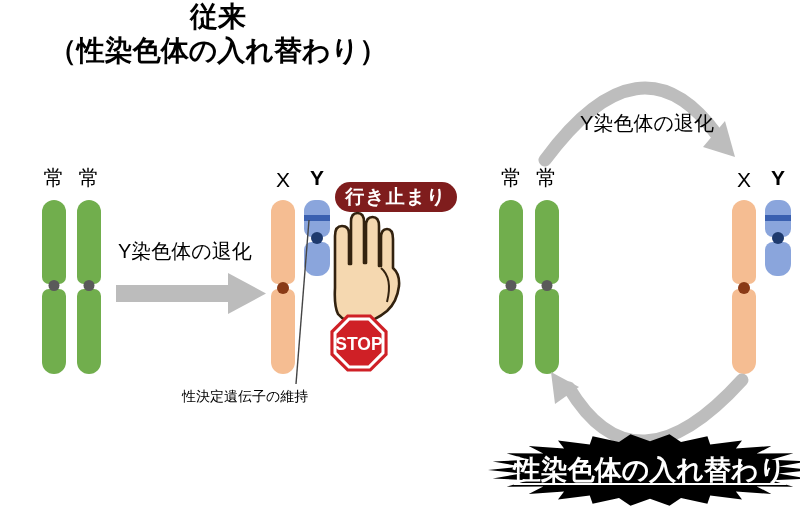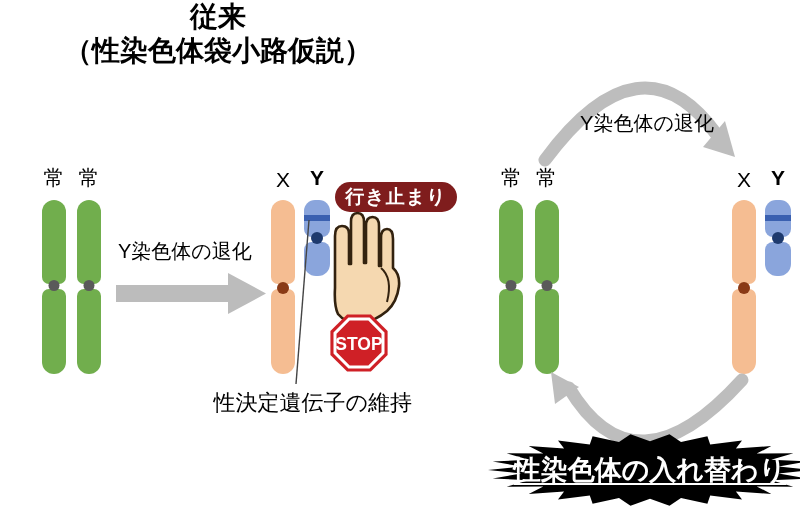--- a/index.html
+++ b/index.html
@@ -28,36 +28,36 @@
   .y-band{position:absolute;top:15px;left:0;width:100%;height:6px;background:#3a60b0;}
   .y-bot{position:absolute;top:42px;left:0;width:100%;height:34px;border-radius:8px 8px 12px 12px;background:#8aa5dc;}
   .y-dot{position:absolute;top:32px;left:50%;transform:translateX(-50%);width:12px;height:12px;border-radius:50%;background:#1e3a6e;z-index:2;}
   .arrow-label{position:absolute;font-size:20px;}
   .svg-abs{position:absolute;}
   .pill{
     position:absolute;left:303px;top:182px;width:122px;height:30px;border-radius:16px;
     background:#7f1d1d;color:#fff;font-weight:bold;font-size:19px;
     display:flex;align-items:center;justify-content:center;letter-spacing:1px;
   }
-  .annotation{position:absolute;left:150px;top:388px;width:230px;text-align:right;font-size:22px;}
+  .annotation{position:absolute;left:150px;top:388px;width:230px;text-align:left;font-size:14px;}
   .arc-label{position:absolute;left:515px;top:110px;width:200px;text-align:center;font-size:20px;}
   .burst-label{
     position:absolute;left:453px;top:452px;width:330px;text-align:center;
     color:#fff;font-weight:bold;font-size:27px;
     text-decoration:underline;text-underline-offset:4px;text-decoration-thickness:2px;
   }
 </style>
 </head>
 <body>
 
 <div class="canvas">
 
   <div class="title title-left">
     <div>従来</div>
-    <div>（性染色体袋小路仮説）</div>
+    <div>（性染色体の入れ替わり）</div>
   </div>
 
   <div class="chrom-label" style="left:10px;top:166px;width:24px;">常</div>
   <div class="chrom-label" style="left:45px;top:166px;width:24px;">常</div>
 
   <div class="chrom green" style="left:10px;top:200px;">
     <div class="arm arm-top"></div>
     <div class="arm arm-bot"></div>
     <div class="cdot"></div>
   </div>

